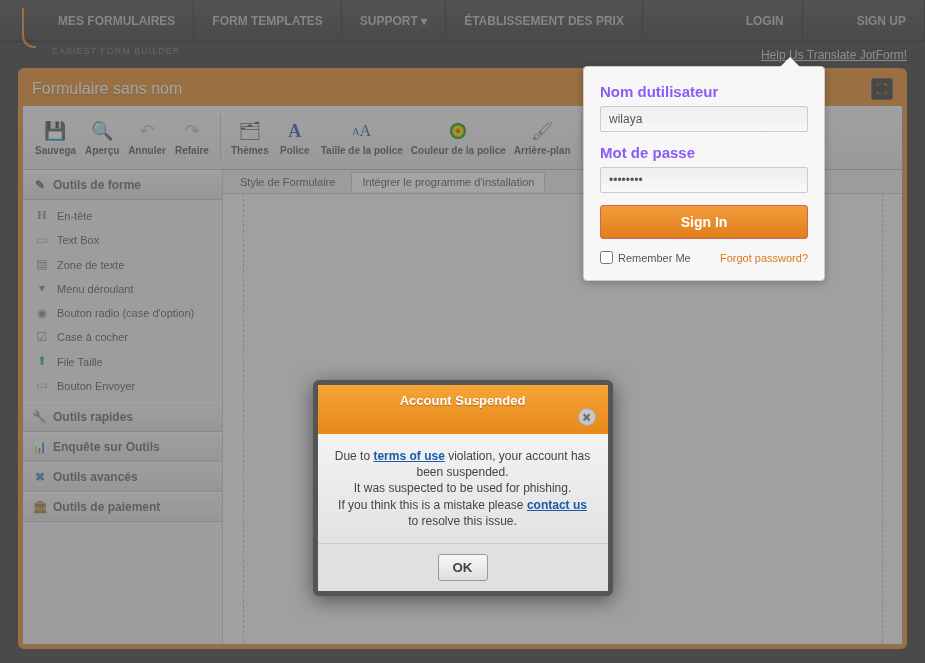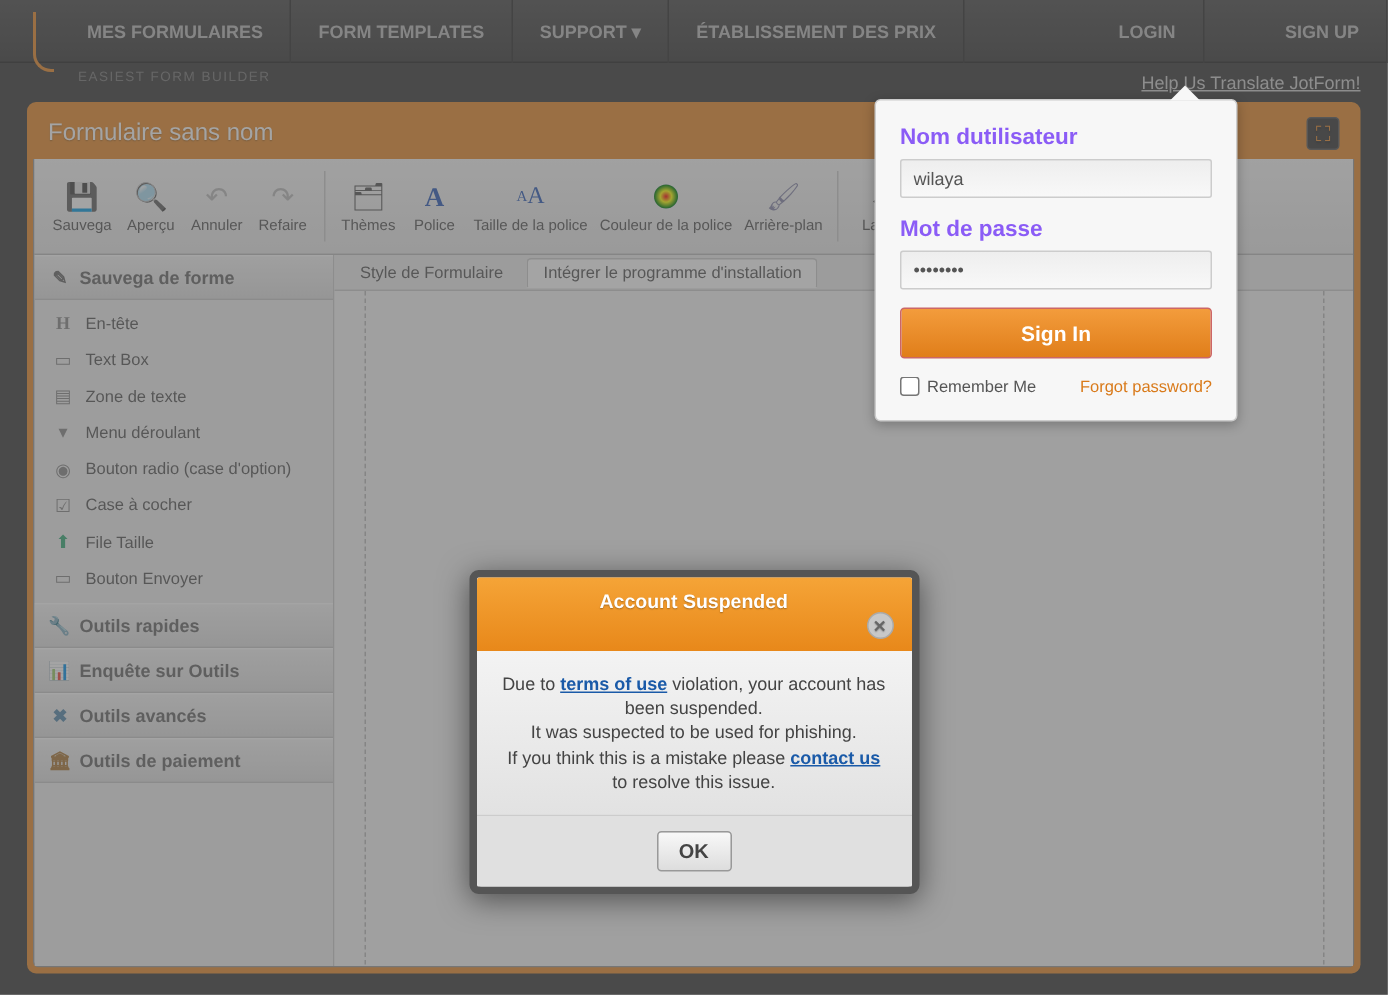--- a/index.html
+++ b/index.html
@@ -15,21 +15,21 @@
 
 .app-outer { position: absolute; top: 68px; left: 18px; right: 18px; bottom: 14px; background: #e88b2c; border-radius: 6px; padding: 4px; }
 .app-title-bar { height: 34px; display: flex; align-items: center; padding: 0 10px; color: #fff; font-size: 16px; text-shadow: 0 1px 1px rgba(0,0,0,0.3); }
 .expand-btn { margin-left: auto; width: 22px; height: 22px; background: #333; border-radius: 3px; display: flex; align-items: center; justify-content: center; cursor: pointer; color: #e88b2c; font-size: 14px; border: 1px solid #555; }
 
 .app-body { background: #f5f5f5; border-radius: 0 0 4px 4px; height: calc(100% - 34px); display: flex; flex-direction: column; border: 1px solid #999; border-top: none; }
 
 .toolbar { background: linear-gradient(#f8f8f8, #e8e8e8); height: 64px; display: flex; border-bottom: 1px solid #bbb; padding: 4px 8px; }
 .tool-btn { display: flex; flex-direction: column; align-items: center; justify-content: center; min-width: 44px; padding: 2px 4px; cursor: pointer; text-align: center; }
 .tool-icon { width: 24px; height: 24px; display: flex; align-items: center; justify-content: center; font-size: 18px; }
-.tool-label { font-size: 10px; color: #555; margin-top: 2px; line-height: 1.1; }
+.tool-label { font-size: 10px; color: #555; margin-top: 2px; line-height: 1.1; font-weight: bold; }
 .tool-sep { width: 1px; background: #ccc; margin: 4px 6px; }
 
 .main-area { flex: 1; display: flex; overflow: hidden; }
 .sidebar { width: 200px; background: #f0f0f0; border-right: 1px solid #ccc; }
 .accordion-header { background: linear-gradient(#f4f4f4, #e0e0e0); padding: 7px 10px; border-top: 1px solid #fff; border-bottom: 1px solid #c8c8c8; font-weight: bold; color: #666; font-size: 12px; display: flex; align-items: center; gap: 6px; cursor: pointer; }
 .accordion-body { padding: 4px 0; }
 .tool-item { padding: 5px 12px; display: flex; align-items: center; gap: 8px; color: #555; font-size: 11px; cursor: pointer; line-height: 1.3; }
 .item-icon { width: 14px; height: 14px; display: inline-flex; align-items: center; justify-content: center; color: #888; font-size: 12px; }
 
 .canvas-area { flex: 1; background: #f5f5f5; position: relative; }
@@ -132,21 +132,21 @@
       <div class="tool-btn">
           <div class="tool-icon">↔</div>
           <div class="tool-label">La for</div>
         </div>
     </div>
 
     <div class="main-area">
       <div class="sidebar">
         <div class="accordion-header">
             <span class="acc-icon">✎</span>
-            <span>Sauvega de forme</span>
+            <span>Outils de forme</span>
           </div>
         <div class="accordion-body">
           <div class="tool-item">
               <span class="item-icon" style="font-weight:bold;font-family:serif">H</span>
               <span>En-tête</span>
             </div>
           <div class="tool-item">
               <span class="item-icon">▭</span>
               <span>Text Box</span>
             </div>

